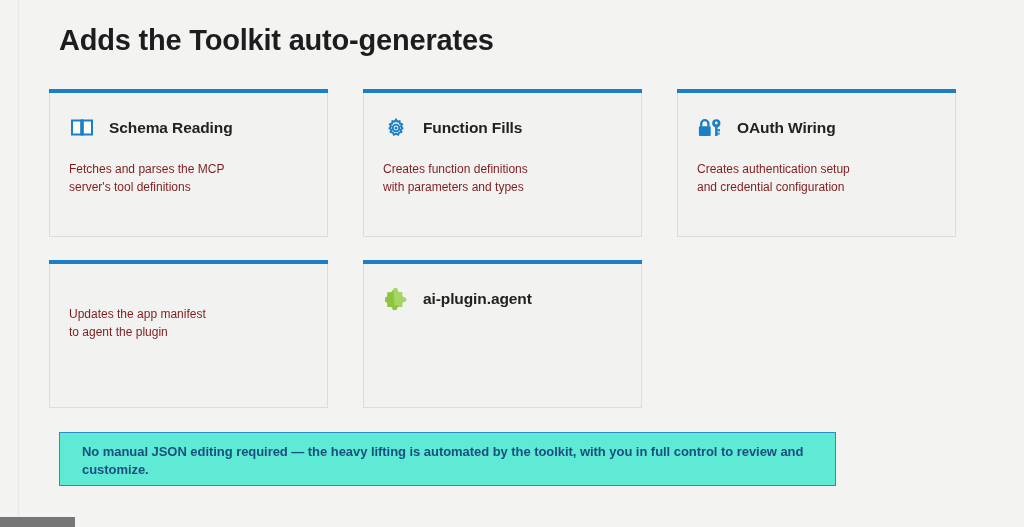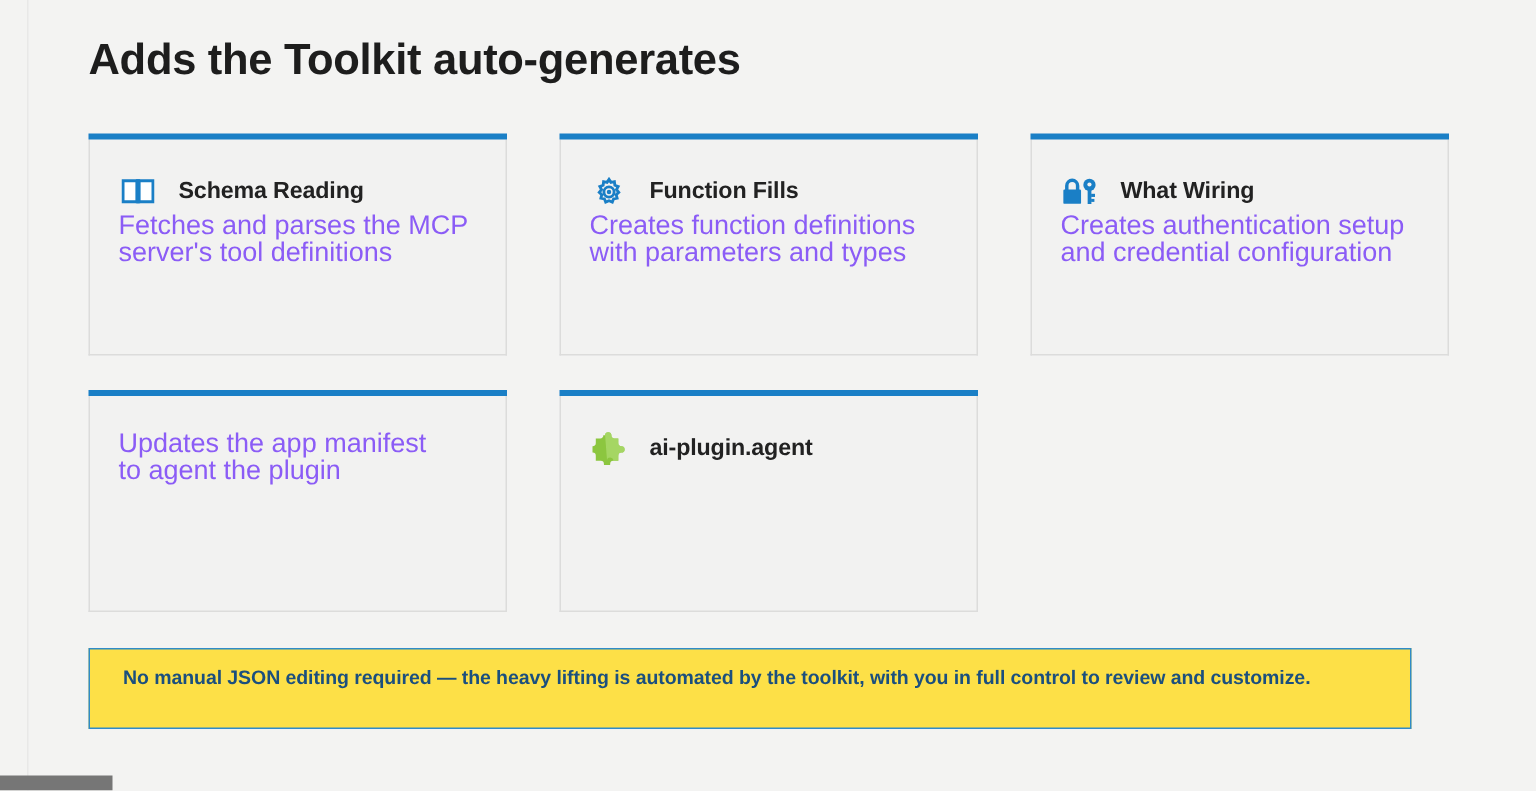--- a/index.html
+++ b/index.html
@@ -42,21 +42,21 @@
     font-size: 29px;
     font-weight: 700;
     color: #1d1d1d;
     letter-spacing: -0.2px;
     line-height: 40px;
     white-space: nowrap;
   }
 
   .card-grid {
     position: absolute;
-    left: 59px;
+    left: 49px;
     top: 93px;
     width: 906px;
     display: grid;
     grid-template-columns: repeat(3, 279px);
     grid-column-gap: 35px;
     grid-row-gap: 27px;
   }
 
   .card {
     position: relative;
@@ -96,33 +96,34 @@
   .card-title {
     margin-left: 14px;
     font-size: 15.5px;
     font-weight: 700;
     color: #222222;
     white-space: nowrap;
     letter-spacing: -0.1px;
   }
 
   .card-desc {
-    font-size: 18px;
+    margin-top: 19px;
+    font-size: 12px;
     line-height: 18px;
-    color: #8b5cf6;
+    color: #7f1d1d;
     white-space: pre-line;
   }
 
   .footer-banner {
     position: absolute;
     left: 59px;
     top: 432px;
-    width: 882px;
+    width: 777px;
     height: 54px;
-    background: #fde047;
+    background: #5eead4;
     border: 1px solid #2e8bc9;
     padding: 10px 18px 0 22px;
   }
 
   .footer-text {
     font-size: 13px;
     font-weight: 700;
     line-height: 18px;
     color: #1b4f7e;
     letter-spacing: -0.05px;
@@ -189,21 +190,21 @@
           <svg width="24" height="21" viewBox="0 0 24 21">
             <path d="M3.2 8.6 V5.8 a3.6 3.6 0 0 1 7.2 0 V8.6" fill="none" stroke="#1a7fc6" stroke-width="2.3"></path>
             <rect x="0.9" y="8.3" width="11.8" height="9.6" rx="0.8" fill="#1a7fc6"></rect>
             <circle cx="18.3" cy="5.3" r="4.1" fill="#1a7fc6"></circle>
             <circle cx="18.3" cy="5.0" r="1.4" fill="#f2f2f1"></circle>
             <rect x="17.1" y="8.4" width="2.5" height="9.6" fill="#1a7fc6"></rect>
             <rect x="19.4" y="11.2" width="2.6" height="2.1" fill="#1a7fc6"></rect>
             <rect x="19.4" y="14.6" width="2.2" height="2.0" fill="#1a7fc6"></rect>
           </svg>
         </span>
-        <span class="card-title">What Wiring</span>
+        <span class="card-title">OAuth Wiring</span>
       </div>
       <p class="card-desc">Creates authentication setup
 and credential configuration</p>
     </div>
 
     <div class="card">
       <div class="card-accent"></div>
       <p class="card-desc">Updates the app manifest
 to agent the plugin</p>
     </div>

